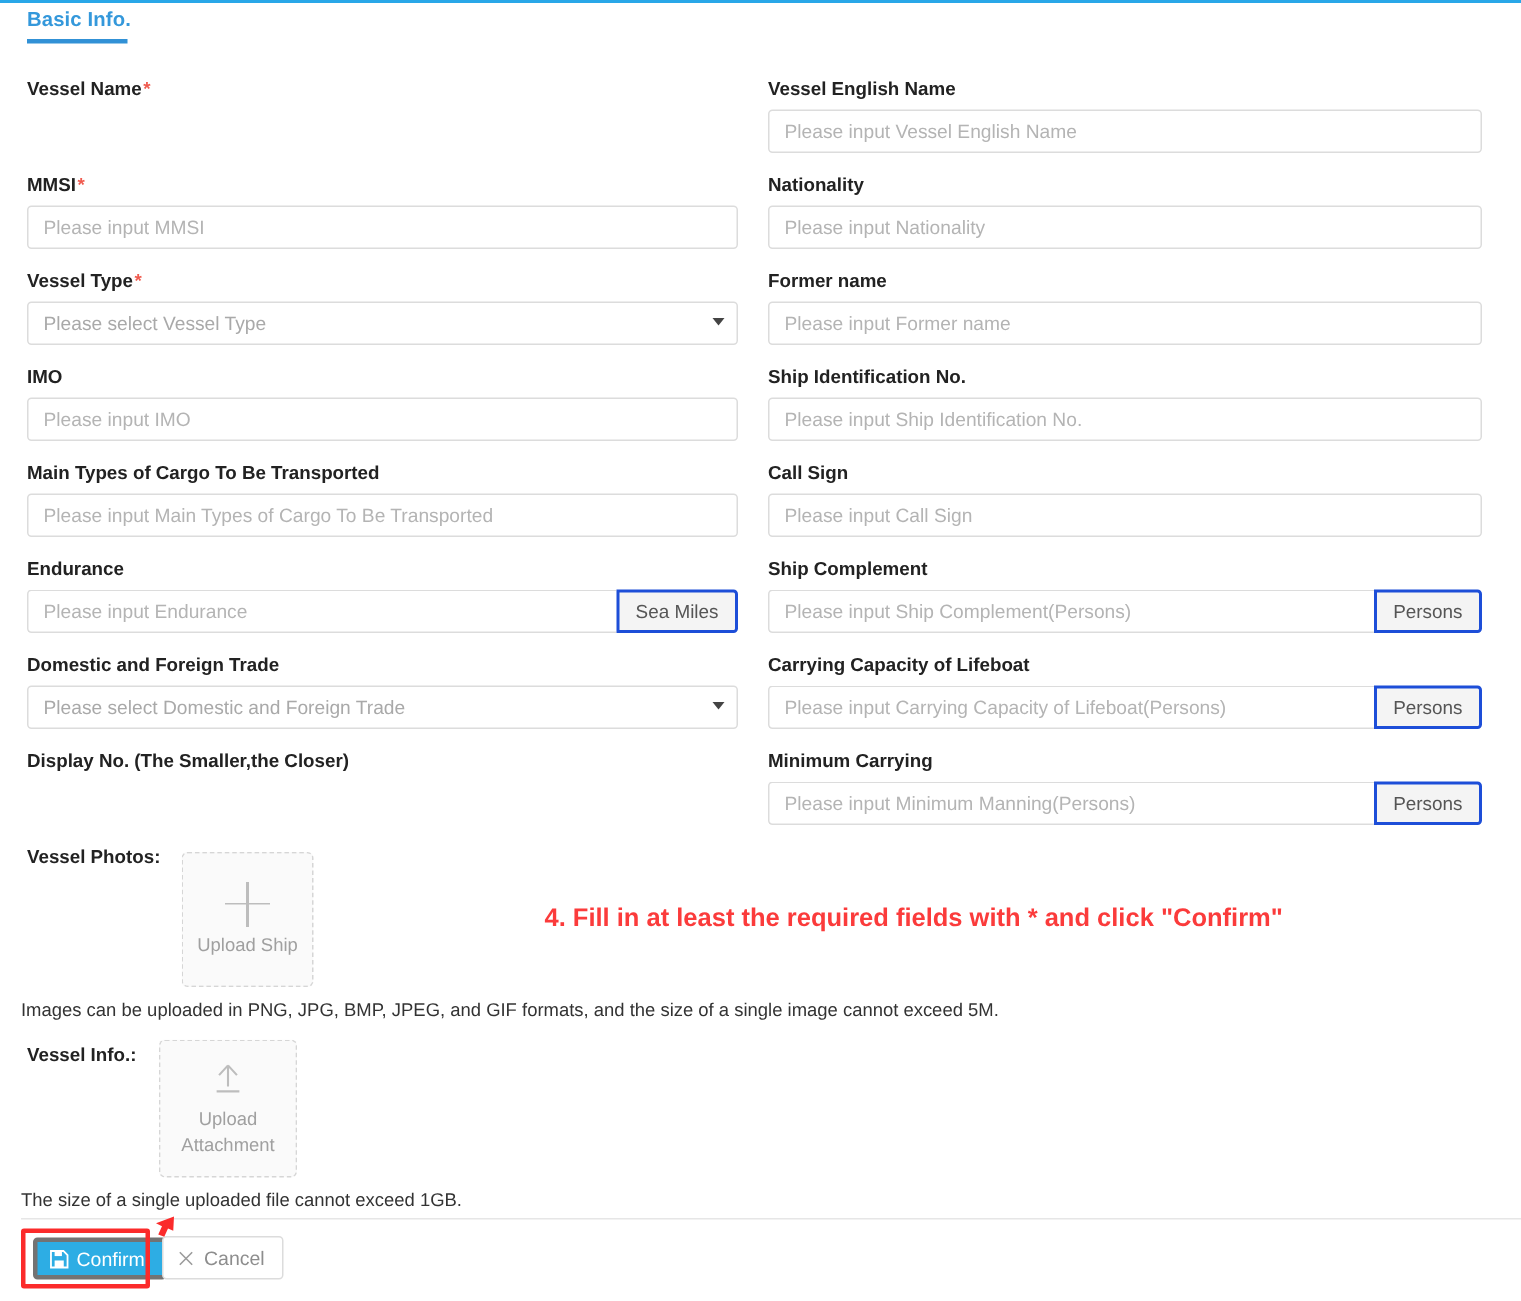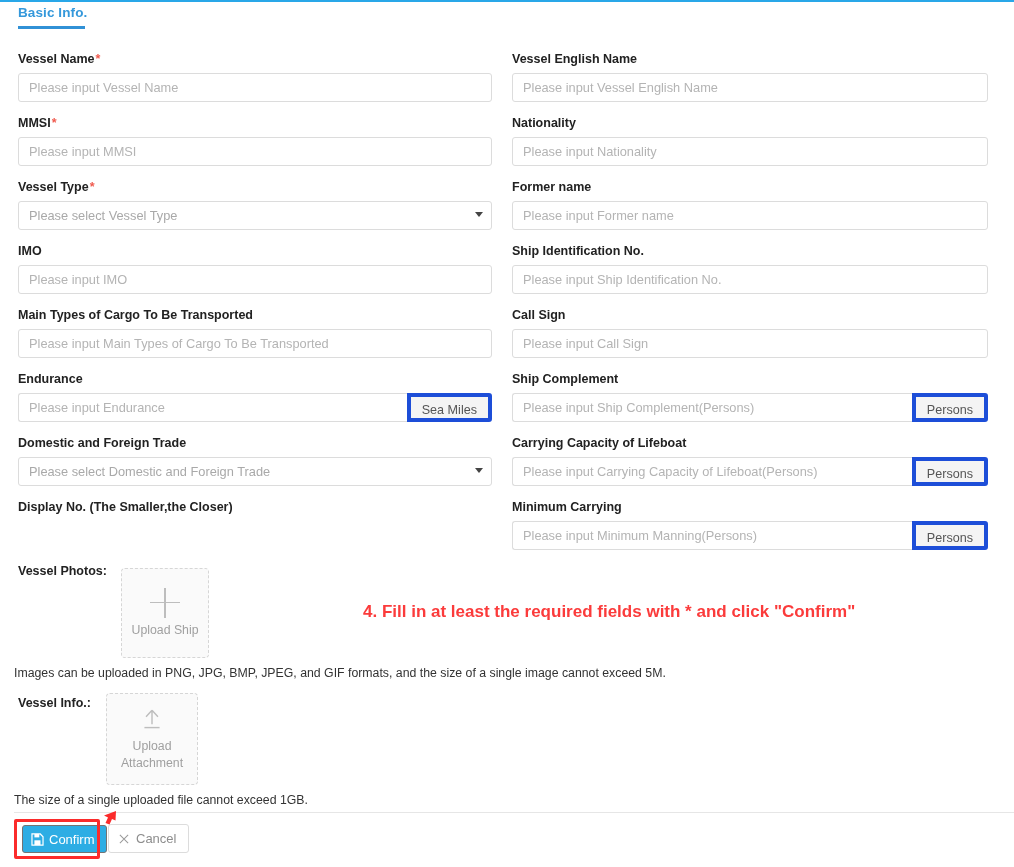--- a/index.html
+++ b/index.html
@@ -82,21 +82,21 @@
   }
   .inp::placeholder { color: #b4b4b4; }
   .inp.has-addon { border-top-right-radius: 0; border-bottom-right-radius: 0; border-right: 0; }
 
   .addon {
     flex: 0 0 auto;
     height: 29px;
     line-height: 27px;
     padding: 0 11px;
     background: #f4f4f4;
-    border: 4px solid #1d4ed8;
+    border: 2px solid #1d4ed8;
     border-top-right-radius: 3px;
     border-bottom-right-radius: 3px;
     font-size: 12.6px;
     color: #555;
     text-align: center;
     white-space: nowrap;
   }
 
   .sel-wrap { position: relative; width: 100%; }
   .sel {
@@ -168,21 +168,21 @@
 
   
   .divider {
     position: absolute; left: 14px; top: 812px;
     width: 1000px; height: 1px; background: #e6e6e6;
   }
   .btn-confirm {
     position: absolute; left: 22px; top: 825px;
     height: 28px;
     background: #2dade4;
-    border: 1px solid #737373;
+    border: 3px solid #737373;
     border-radius: 3px;
     color: #fff;
     font-size: 13px;
     padding: 0 11px 0 8px;
     display: flex; align-items: center; gap: 5px;
     cursor: pointer;
     font-family: "Liberation Sans", sans-serif;
   }
   .btn-cancel {
     position: absolute; left: 108px; top: 824px;
@@ -221,23 +221,20 @@
 
   <div class="tab-strip">
     <div class="tab">Basic Info.</div>
     <div class="tab-underline"></div>
   </div>
 
   <div class="form">
     <div class="col-left" id="col-left">
         <div class="field" style="top: 13px;">
           <label class="lbl">Vessel Name<span class="req">*</span></label>
-          <div class="ctrl-row">
-            <input class="inp" type="text" placeholder="Please input Vessel Name" style="">
-          </div>
         </div>
         <div class="field" style="top: 77px;">
           <label class="lbl">MMSI<span class="req">*</span></label>
           <div class="ctrl-row">
             <input class="inp" type="text" placeholder="Please input MMSI" style="">
           </div>
         </div>
         <div class="field" style="top: 141px;">
           <label class="lbl">Vessel Type<span class="req">*</span></label>
           <div class="sel-wrap">

